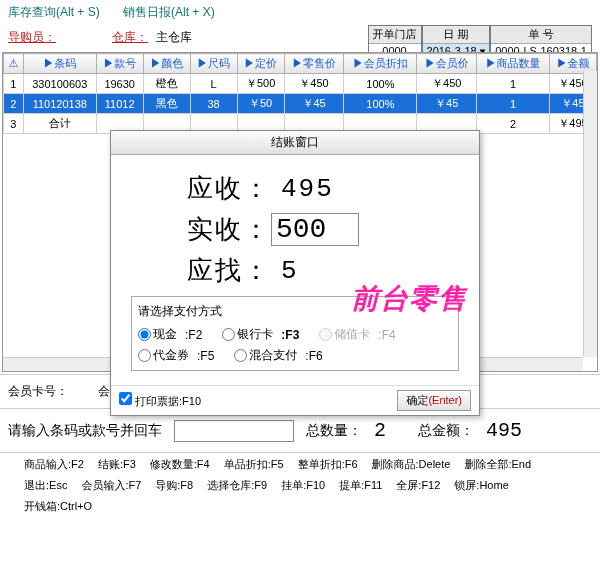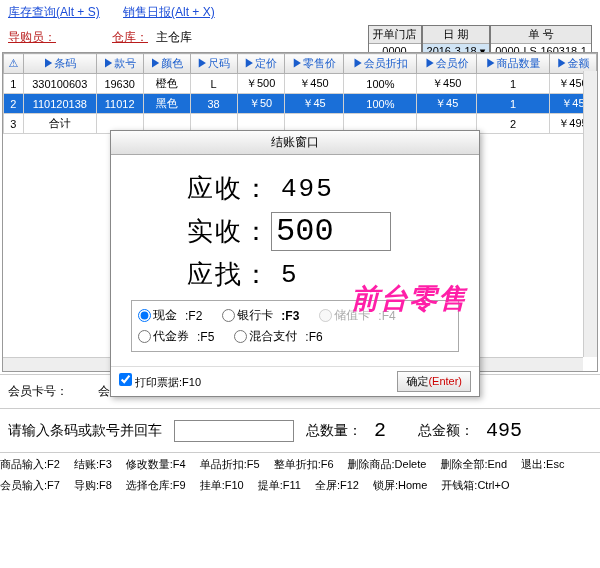--- a/index.html
+++ b/index.html
@@ -1,53 +1,53 @@
 <!DOCTYPE html>
 <html><head>
 <meta charset="utf-8">
 <style>
 * { margin: 0; padding: 0; box-sizing: border-box; font-family: "SimSun", "宋体", sans-serif; }
 body { width: 600px; height: 568px; background: #fff; font-size: 12px; position: relative; overflow: hidden; }
 .top-links { padding: 4px 8px; }
-.top-links span { color: #1d4ed8; text-decoration: underline; margin-right: 20px; cursor: pointer; }
+.top-links span { color: #0f766e; margin-right: 20px; cursor: pointer; }
 .row2 { padding: 4px 8px; display: flex; align-items: center; gap: 8px; position: relative; }
 .row2 .lbl { color: #b91c1c; text-decoration: underline; }
 .hdr-right { position: absolute; right: 8px; top: 0; display: flex; padding-left: 40px; }
 .hdr-col { display: flex; flex-direction: column; border: 1px solid #7a7a7a; }
 .hdr-col .h { background: #e8e8e8; text-align: center; padding: 1px 4px; font-size: 11px; border-bottom: 1px solid #aaa; }
 .hdr-col .v { padding: 1px 4px; text-align: center; font-size: 11px; background: #fff; min-width: 50px; }
 .hdr-col .v.blue { background: #d0e4f5; }
 table.grid { border-collapse: collapse; width: 100%; font-size: 11px; }
 table.grid th { background: linear-gradient(#fdfdfd,#e4e4e4); border: 1px solid #b0b0b0; padding: 2px 3px; color: #1a5dcc; font-weight: normal; }
 table.grid td { border: 1px solid #d0d0d0; padding: 2px 3px; text-align: center; }
 tr.sel td { background: #1a6fd8; color: #fff; }
 .scrollbox { border: 1px solid #999; margin: 2px; height: 320px; position: relative; overflow: hidden; }
 .vscroll { position: absolute; right: 0; top: 18px; bottom: 14px; width: 14px; background: #eee; border-left: 1px solid #ccc; }
 .hscroll { position: absolute; left: 0; right: 14px; bottom: 0; height: 14px; background: #eee; border-top: 1px solid #ccc; }
 .dialog { position: absolute; left: 110px; top: 130px; width: 370px; background: #fff; border: 1px solid #888; box-shadow: 2px 2px 6px rgba(0,0,0,0.3); z-index: 10; }
 .dlg-title { background: linear-gradient(#fdfdfd,#e0e0e0); border-bottom: 1px solid #aaa; text-align: center; padding: 3px; font-size: 12px; }
 .dlg-body { padding: 10px 20px; }
 .bigrow { display: flex; align-items: center; margin: 6px 0; font-size: 26px; font-family: "SimSun"; letter-spacing: 2px; }
 .bigrow .lab { width: 140px; text-align: right; }
 .bigrow .val { margin-left: 10px; font-family: "Courier New", monospace; }
-.bigrow input { font-size: 32px; font-family: "Courier New"; width: 120px; border: 1px solid #888; padding: 0 4px; }
+.bigrow input { font-size: 28px; font-family: "Courier New"; width: 88px; border: 1px solid #888; padding: 0 4px; }
 .watermark { position: absolute; right: 12px; top: 125px; font-size: 28px; color: #ff1fa8; font-weight: bold; font-style: italic; letter-spacing: 1px; }
 .paybox { border: 1px solid #aaa; margin: 8px 0 4px 0; padding: 6px; }
 .paybox .pt { font-size: 12px; margin-bottom: 6px; }
 .paybox .radios { display: flex; flex-wrap: wrap; gap: 4px 20px; font-size: 12px; }
 .paybox label { display: flex; align-items: center; gap: 2px; }
 .dlg-foot { display: flex; align-items: center; padding: 4px 8px; border-top: 1px solid #ddd; font-size: 11px; }
 .dlg-foot .btns { margin-left: auto; display: flex; gap: 20px; }
 .btn { border: 1px solid #999; background: linear-gradient(#fdfdfd,#e4e4e4); padding: 2px 8px; font-size: 11px; cursor: pointer; }
 .btn .hot { color: #c00; }
 .mem-row { padding: 8px; display: flex; gap: 30px; font-size: 12px; border-top: 1px solid #ccc; border-bottom: 1px solid #ccc; }
 .input-row { padding: 10px 8px; display: flex; align-items: center; gap: 12px; font-size: 14px; }
 .input-row input { border: 1px solid #888; width: 120px; height: 22px; padding: 2px; }
 .input-row .big { font-family: "Courier New"; font-size: 20px; }
-.shortcuts { padding: 4px 0; font-size: 11px; display: flex; flex-wrap: wrap; gap: 6px 14px; border-top: 1px solid #ccc; }
+.shortcuts { padding: 4px 24px; font-size: 11px; display: flex; flex-wrap: wrap; gap: 6px 14px; border-top: 1px solid #ccc; }
 </style>
 </head>
 <body>
 
 <div class="top-links">
   <span>库存查询(Alt + S)</span>
   <span>销售日报(Alt + X)</span>
 </div>
 
 <div class="row2">
@@ -144,20 +144,21 @@
     <div class="bigrow">
         <span class="lab">实收：</span>
         <input value="500" style="">
       </div>
     <div class="bigrow">
         <span class="lab">应找：</span>
         <span class="val">5</span>
       </div>
     <div class="watermark">前台零售</div>
     <div class="paybox">
+      <div class="pt">请选择支付方式</div>
       <div class="radios" id="pay-radios">
           <label>
             <input type="radio" name="pay" checked="" style="">
             <span>现金</span>
             <span style="margin-left: 6px;"> :F2</span>
           </label>
           <label>
             <input type="radio" name="pay" style="">
             <span>银行卡</span>
             <span style="margin-left: 6px; font-weight: bold;"> :F3</span>

